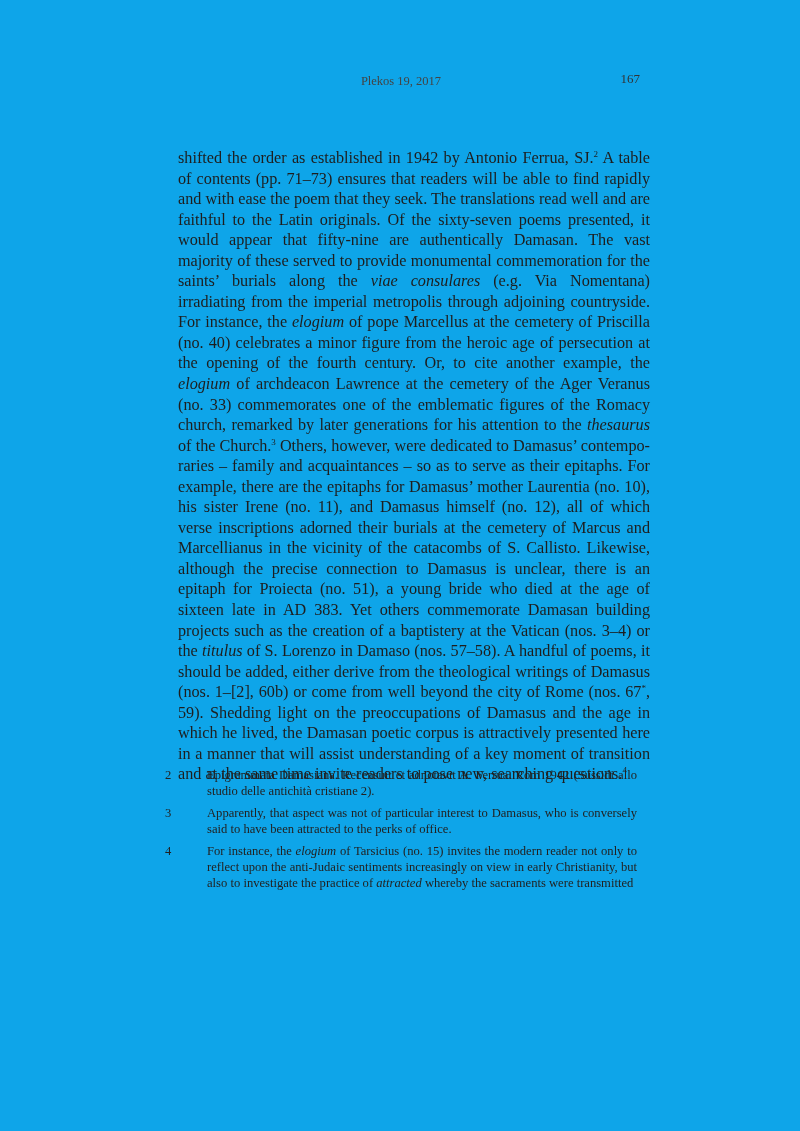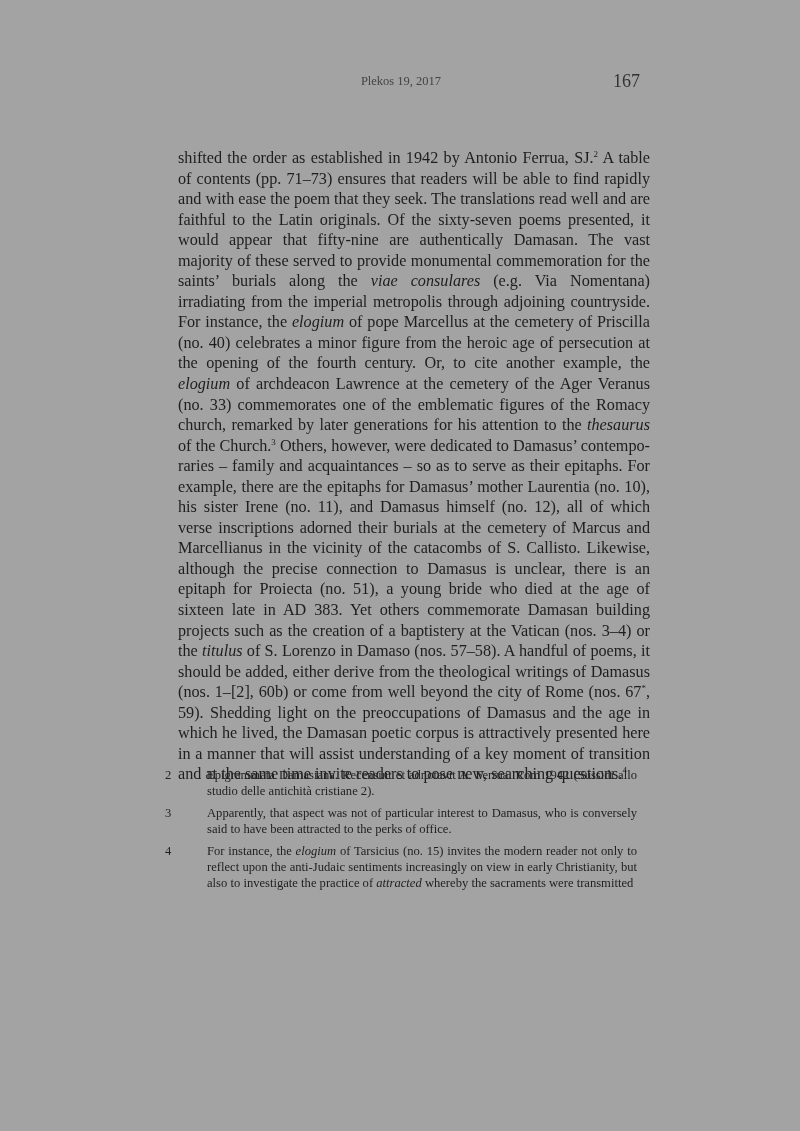--- a/index.html
+++ b/index.html
@@ -1,20 +1,20 @@
 <!DOCTYPE html>
 <html><head>
   <meta charset="utf-8">
   <style>
     html, body { margin: 0; padding: 0; background: #ffffff; }
     body { width: 800px; height: 1131px; position: relative; overflow: hidden; }
-    .page { position: absolute; left: 0; top: 0; width: 800px; height: 1131px; background: #a3a3a3; color: #1a1a1a; font-family: "Liberation Serif", "DejaVu Serif", serif; }
+    .page { position: absolute; left: 0; top: 0; width: 800px; height: 1131px; background: #0ea5e9; color: #1a1a1a; font-family: "Liberation Serif", "DejaVu Serif", serif; }
     .running-head { position: absolute; top: 74px; left: 165px; width: 472px; height: 18px; font-size: 12.5px; color: #444; }
     .running-title { position: absolute; left: 0; right: 0; text-align: center; top: 0; }
-    .page-number { position: absolute; right: -3px; top: -3px; font-size: 18px; color: #333; }
+    .page-number { position: absolute; right: -3px; top: -3px; font-size: 13px; color: #333; }
     .body-text { position: absolute; top: 148px; left: 178px; width: 472px; font-size: 16.2px; line-height: 20.55px; text-align: justify; hyphens: manual; margin: 0; color: #1e1e1e; }
     .body-text p { margin: 0; }
     sup { font-size: 9px; line-height: 0; vertical-align: 6px; }
     .sc { font-variant: small-caps; }
     em { font-style: italic; }
     .footnotes { position: absolute; top: 768px; left: 165px; width: 472px; font-size: 12.6px; line-height: 15.6px; color: #222; }
     .footnote { display: flex; margin-bottom: 7px; }
     .fn-num { width: 42px; flex: 0 0 42px; }
     .fn-text { flex: 1; text-align: justify; }
   </style>

